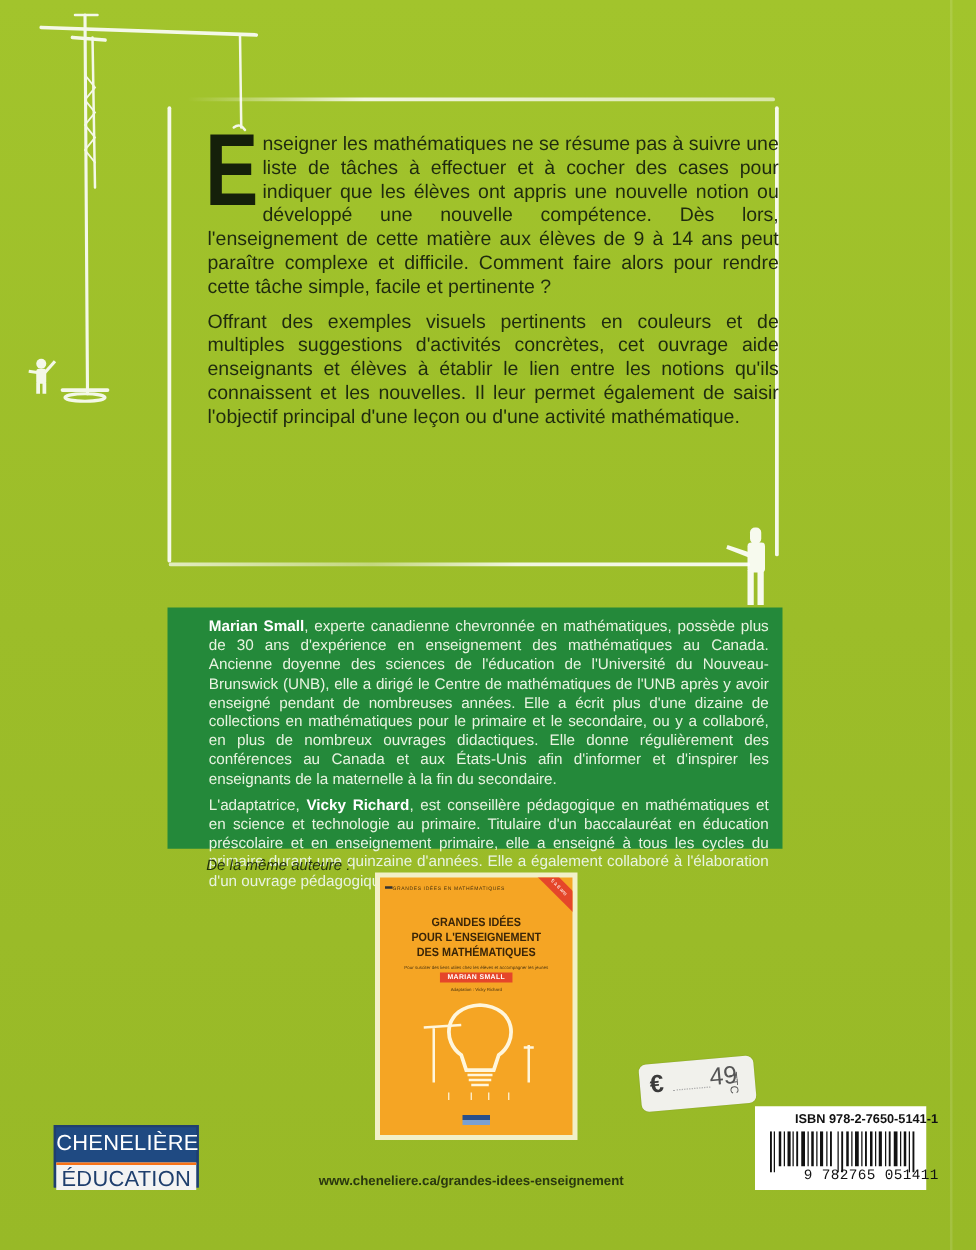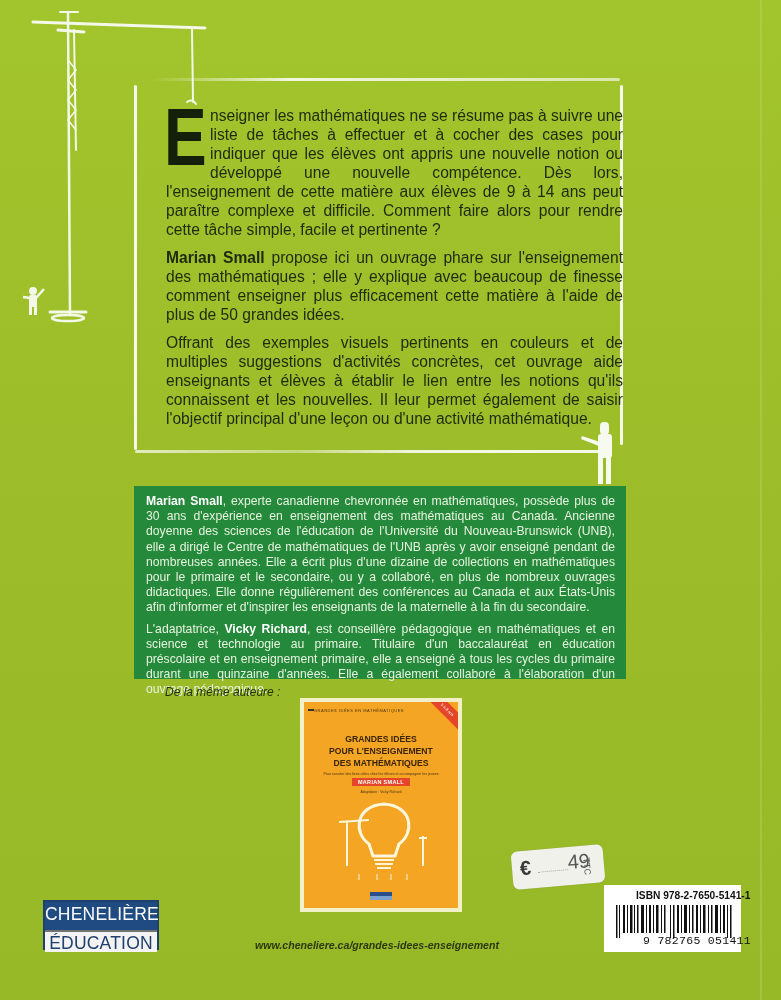--- a/index.html
+++ b/index.html
@@ -58,21 +58,21 @@
     .bold { font-weight: 700; }
 
     
     .bio {
       position: absolute; left: 134px; top: 486px; width: 492px; height: 193px;
       background: #24893a;
       padding: 8px 11px 0 12px;
       color: #e8f3e0; font-size: 12.2px; line-height: 15.2px;
       text-align: justify;
     }
-    .bio p { margin-bottom: 6px; }
+    .bio p { margin-bottom: 6px; margin-left: 21px; }
     .bio .bold { color: #ffffff; }
 
     
     .same-author {
       position: absolute; left: 165px; top: 685px;
       font-size: 12px; color: #22320c; font-style: italic;
     }
     .mini-book {
       position: absolute; left: 300px; top: 698px; width: 162px; height: 214px;
       background: #f2f0c8; padding: 4px;
@@ -160,26 +160,26 @@
       position: absolute; left: 43px; top: 900px; width: 116px; height: 50px;
       border: 2px solid #1f3f6e; background: #1f4a82;
     }
     .pub-top {
       height: 28px; background: #1f4a82; color: #fff;
       font-size: 17.5px; line-height: 24px; text-align: center; letter-spacing: 0.2px;
     }
     .pub-bottom {
       height: 22px; background: #f3f3f3; color: #1f3f6e;
       font-size: 17.5px; line-height: 22px; text-align: center; letter-spacing: 0.2px;
-      margin: 0 0 0 0; border-top: 2px solid #737373;
+      margin: 0 0 0 0; border-top: 2px solid #f97316;
     }
 
     .url {
       position: absolute; left: 255px; top: 939px;
-      font-size: 10.6px; font-weight: 700; color: #2a380f; font-style: italic;
+      font-size: 10.6px; font-weight: 700; color: #2a380f;
     }
   </style>
 </head>
 <body>
 
 <div class="page">
   <div class="spine-line"></div>
 
   <svg class="crane" viewBox="0 0 260 340">
     <g stroke="#f4f8e8" stroke-linecap="round" fill="none">
@@ -215,23 +215,20 @@
   </svg>
 
   <div class="frame-top"></div>
   <div class="frame-left"></div>
   <div class="frame-right"></div>
   <div class="frame-bottom"></div>
 
   <div class="intro">
     <p>
       <span class="dropcap">E</span><span>nseigner les mathématiques ne se résume pas à suivre une liste de tâches à effectuer et à cocher des cases pour indiquer que les élèves ont appris une nouvelle notion ou développé une nouvelle compétence. Dès lors, l'enseignement de cette matière aux élèves de 9 à 14 ans peut paraître complexe et difficile. Comment faire alors pour rendre cette tâche simple, facile et pertinente ?</span>
-    </p>
-    <p>
-      <span class="bold">Marian Small</span><span> propose ici un ouvrage phare sur l'enseignement des mathématiques ; elle y explique avec beaucoup de finesse comment enseigner plus efficacement cette matière à l'aide de plus de 50 grandes idées.</span>
     </p>
     <p>Offrant des exemples visuels pertinents en couleurs et de multiples suggestions d'activités concrètes, cet ouvrage aide enseignants et élèves à établir le lien entre les notions qu'ils connaissent et les nouvelles. Il leur permet également de saisir l'objectif principal d'une leçon ou d'une activité mathématique.</p>
   </div>
 
   <div class="bio">
     <p>
       <span class="bold">Marian Small</span><span>, experte canadienne chevronnée en mathématiques, possède plus de 30 ans d'expérience en enseignement des mathématiques au Canada. Ancienne doyenne des sciences de l'éducation de l'Université du Nouveau-Brunswick (UNB), elle a dirigé le Centre de mathématiques de l'UNB après y avoir enseigné pendant de nombreuses années. Elle a écrit plus d'une dizaine de collections en mathématiques pour le primaire et le secondaire, ou y a collaboré, en plus de nombreux ouvrages didactiques. Elle donne régulièrement des conférences au Canada et aux États-Unis afin d'informer et d'inspirer les enseignants de la maternelle à la fin du secondaire.</span>
     </p>
     <p>
       <span>L'adaptatrice, </span><span class="bold">Vicky Richard</span><span>, est conseillère pédagogique en mathématiques et en science et technologie au primaire. Titulaire d'un baccalauréat en éducation préscolaire et en enseignement primaire, elle a enseigné à tous les cycles du primaire durant une quinzaine d'années. Elle a également collaboré à l'élaboration d'un ouvrage pédagogique.</span>

